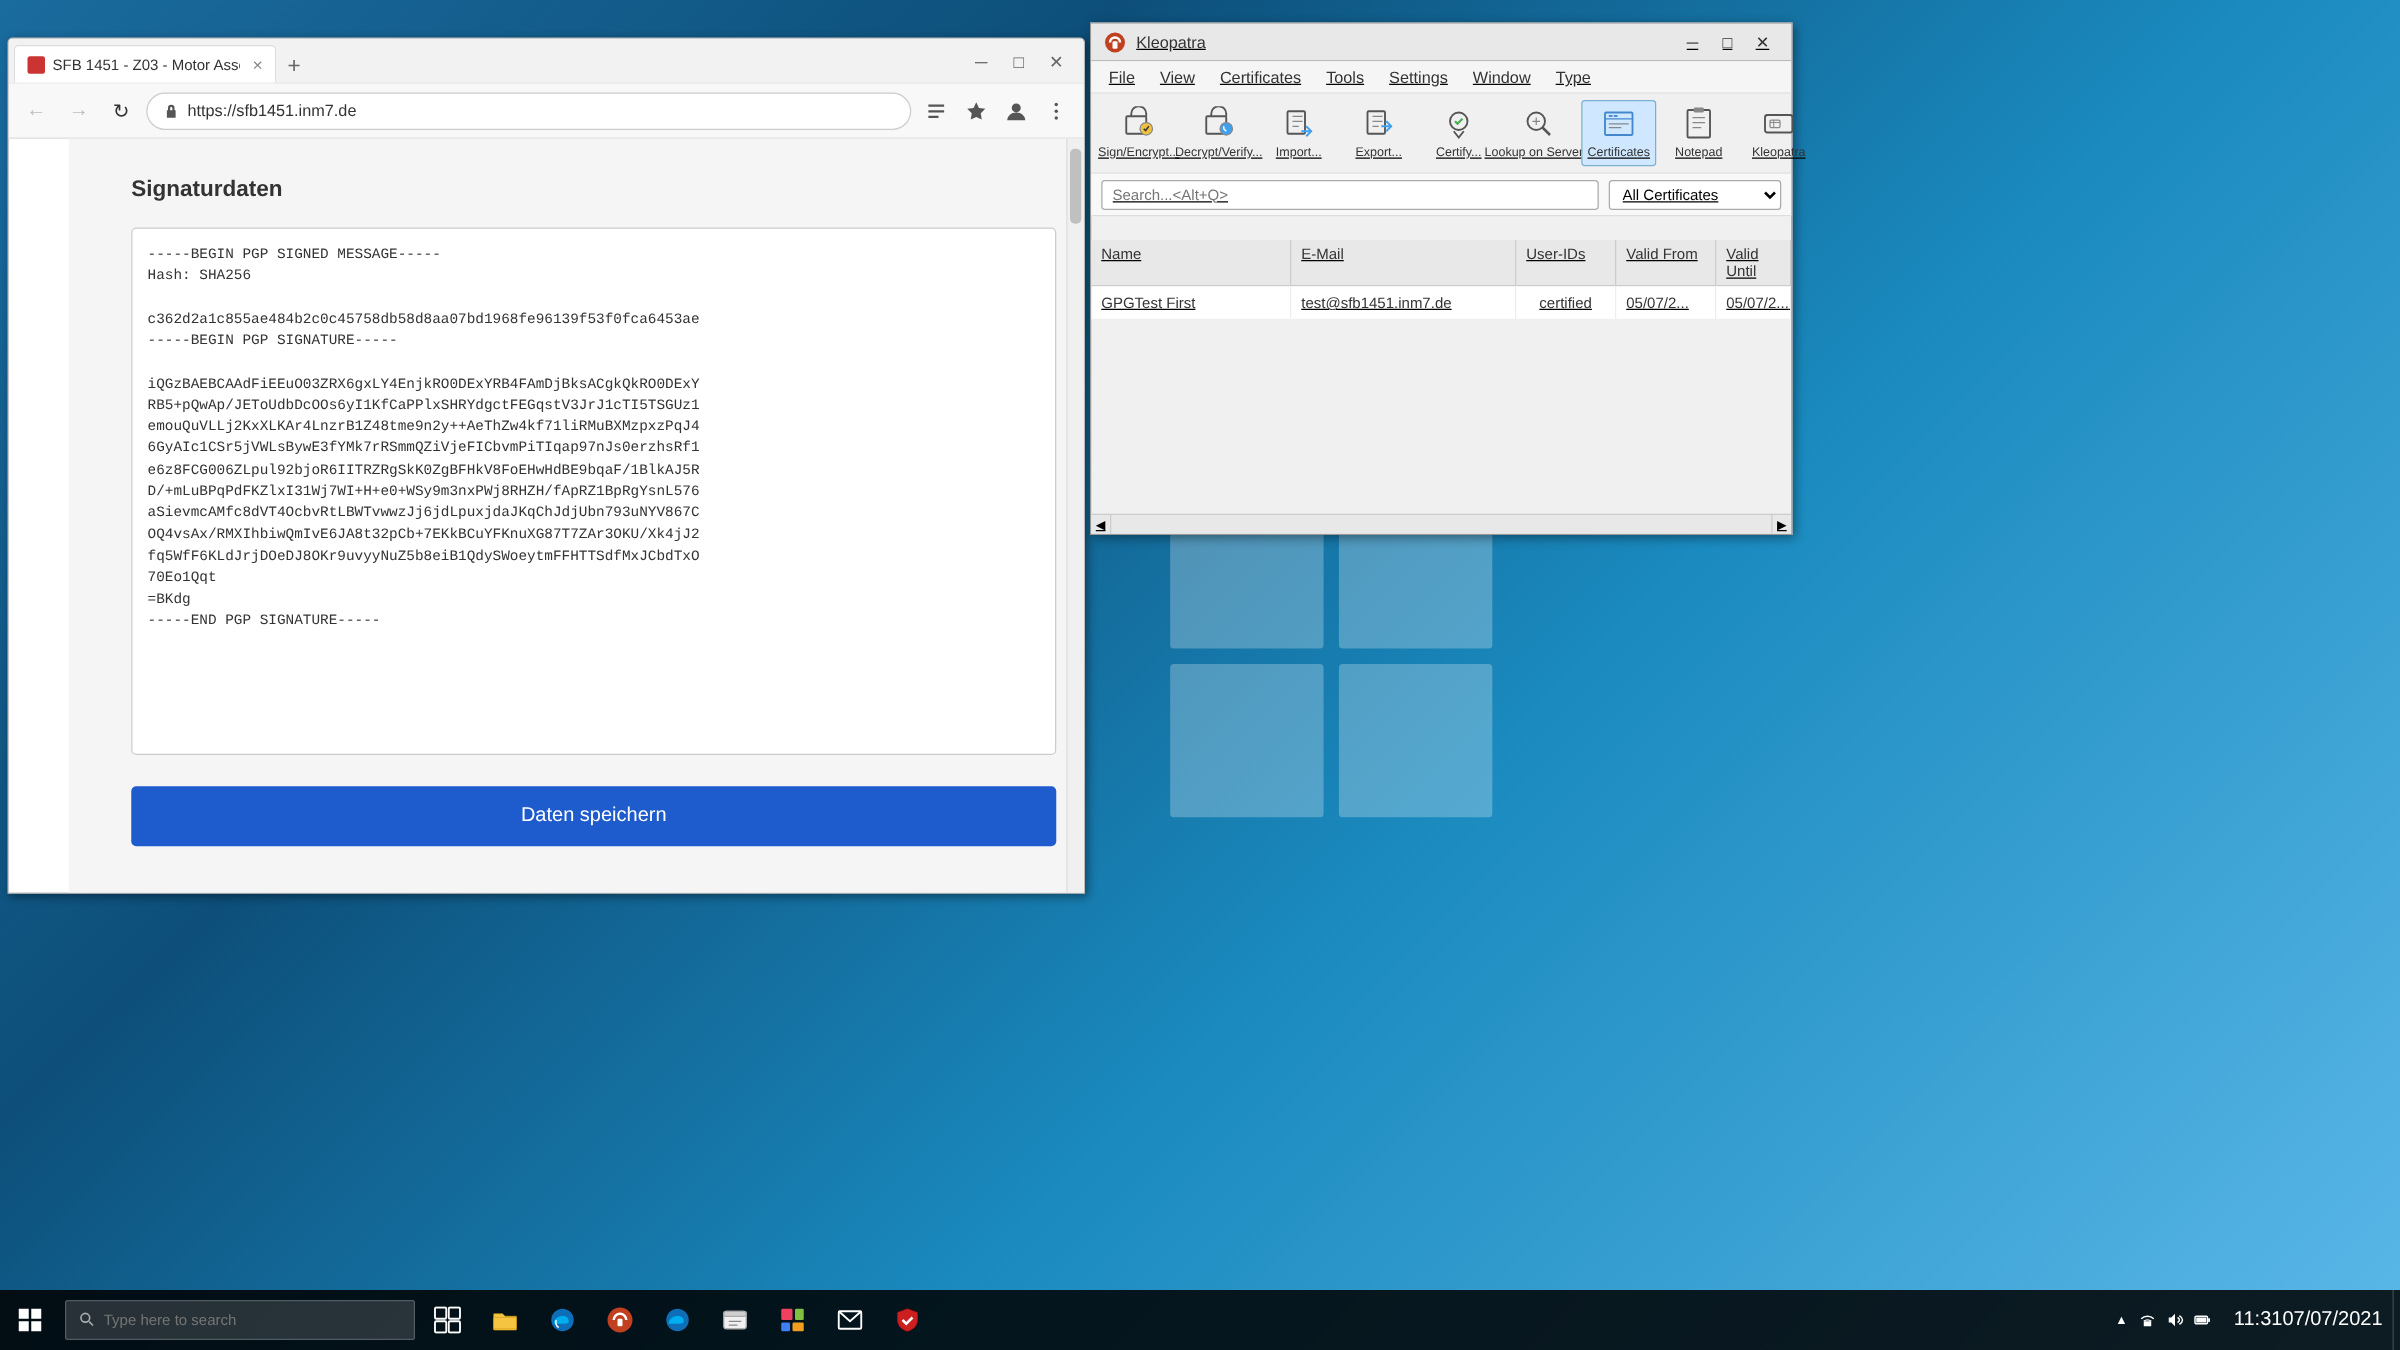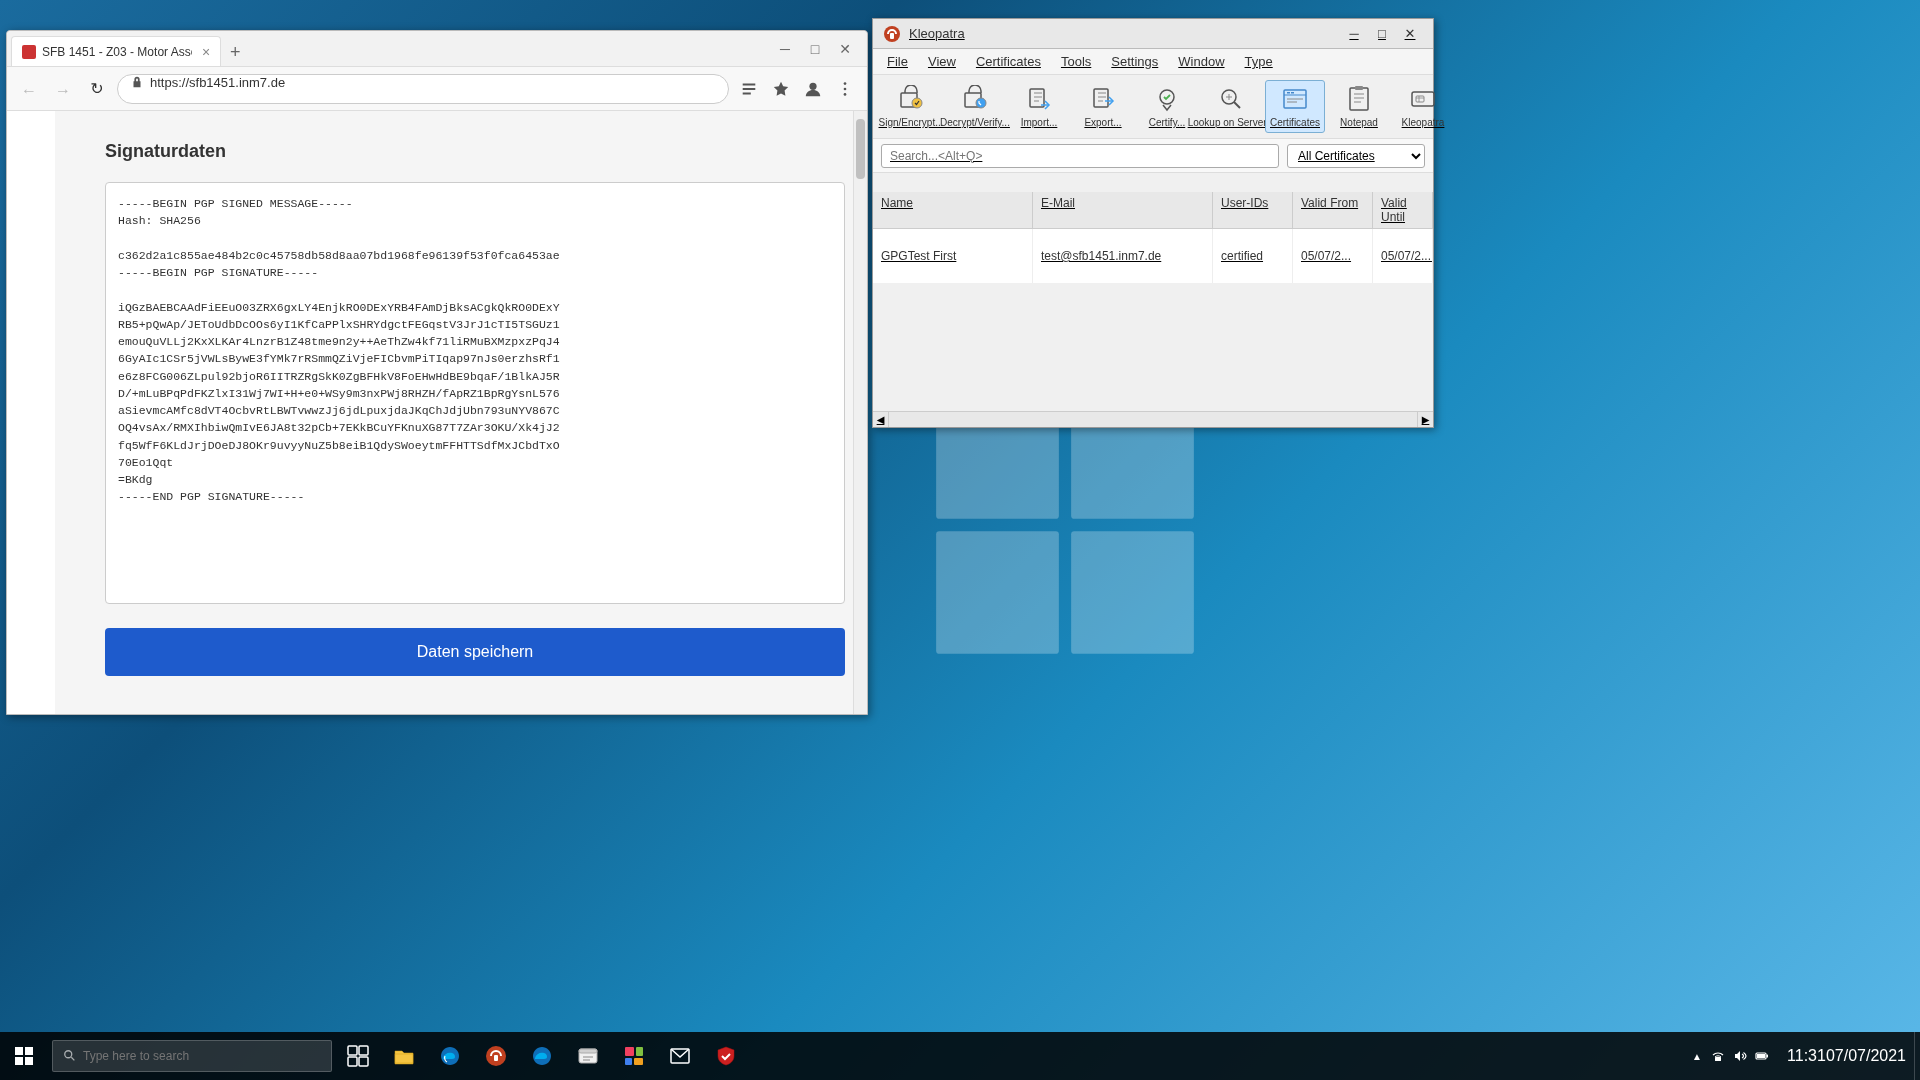--- a/index.html
+++ b/index.html
@@ -127,21 +127,21 @@
       display: flex; align-items: center; justify-content: center;
       border-radius: 50%; cursor: pointer; color: #333;
       font-size: 16px;
     }
     .nav-btn.disabled { color: #bbb; cursor: default; }
     .address-bar {
       flex: 1; height: 30px;
       background: white; border: 1px solid #ccc;
       border-radius: 15px; padding: 0 12px;
       font-size: 13px; color: #1a1a1a;
-      display: flex; align-items: flex-start; gap: 6px;
+      display: flex; align-items: center; gap: 6px;
     }
     .address-bar svg { width: 14px; height: 14px; fill: #555; flex-shrink: 0; }
     .address-bar span { font-size: 13px; color: #333; }
     .toolbar-icons { display: flex; align-items: center; gap: 4px; }
     .toolbar-icon { width: 28px; height: 28px; display: flex; align-items: center; justify-content: center; cursor: pointer; border-radius: 4px; }
     .toolbar-icon svg { width: 18px; height: 18px; fill: #555; }
 
     .browser-content {
       flex: 1; overflow: hidden; position: relative;
       background: #f5f5f5;
@@ -272,21 +272,21 @@
       padding: 4px 8px; border-right: 1px solid #ccc;
       font-weight: normal; flex-shrink: 0;
     }
     .kleo-table-body { flex: 1; overflow: hidden; position: relative; }
     .kleo-row {
       display: flex; background: white;
       border-bottom: 1px solid #f0f0f0;
       font-size: 12px; color: #333;
     }
     .kleo-td {
-      padding: 20px 8px; border-right: 1px solid #eee;
+      padding: 6px 8px; border-right: 1px solid #eee;
       flex-shrink: 0; overflow: hidden; white-space: nowrap;
     }
     .kleo-scrollbar-h {
       height: 16px; background: #e8e8e8;
       display: flex; align-items: center;
       border-top: 1px solid #ccc; position: relative;
     }
     .kleo-scrollbar-h-arrow {
       width: 16px; height: 16px;
       display: flex; align-items: center; justify-content: center;
@@ -538,21 +538,21 @@
       <div class="kleo-th" style="width:160px;">Name</div>
       <div class="kleo-th" style="width:180px;">E-Mail</div>
       <div class="kleo-th" style="width:80px;">User-IDs</div>
       <div class="kleo-th" style="width:80px;">Valid From</div>
       <div class="kleo-th" style="flex:1;">Valid Until</div>
     </div>
     <div class="kleo-table-body">
       <div class="kleo-row">
         <div class="kleo-td" style="width:160px;">GPGTest First</div>
         <div class="kleo-td" style="width:180px;">test@sfb1451.inm7.de</div>
-        <div class="kleo-td" style="width:80px;">certified</div>
+        <div class="kleo-td" style="width:80px;text-align:center;">certified</div>
         <div class="kleo-td" style="width:80px;">05/07/2...</div>
         <div class="kleo-td" style="flex:1;">
           <span>05/07/2...</span>
           &nbsp;&nbsp;
           
         </div>
       </div>
     </div>
 
     <div class="kleo-scrollbar-h">

